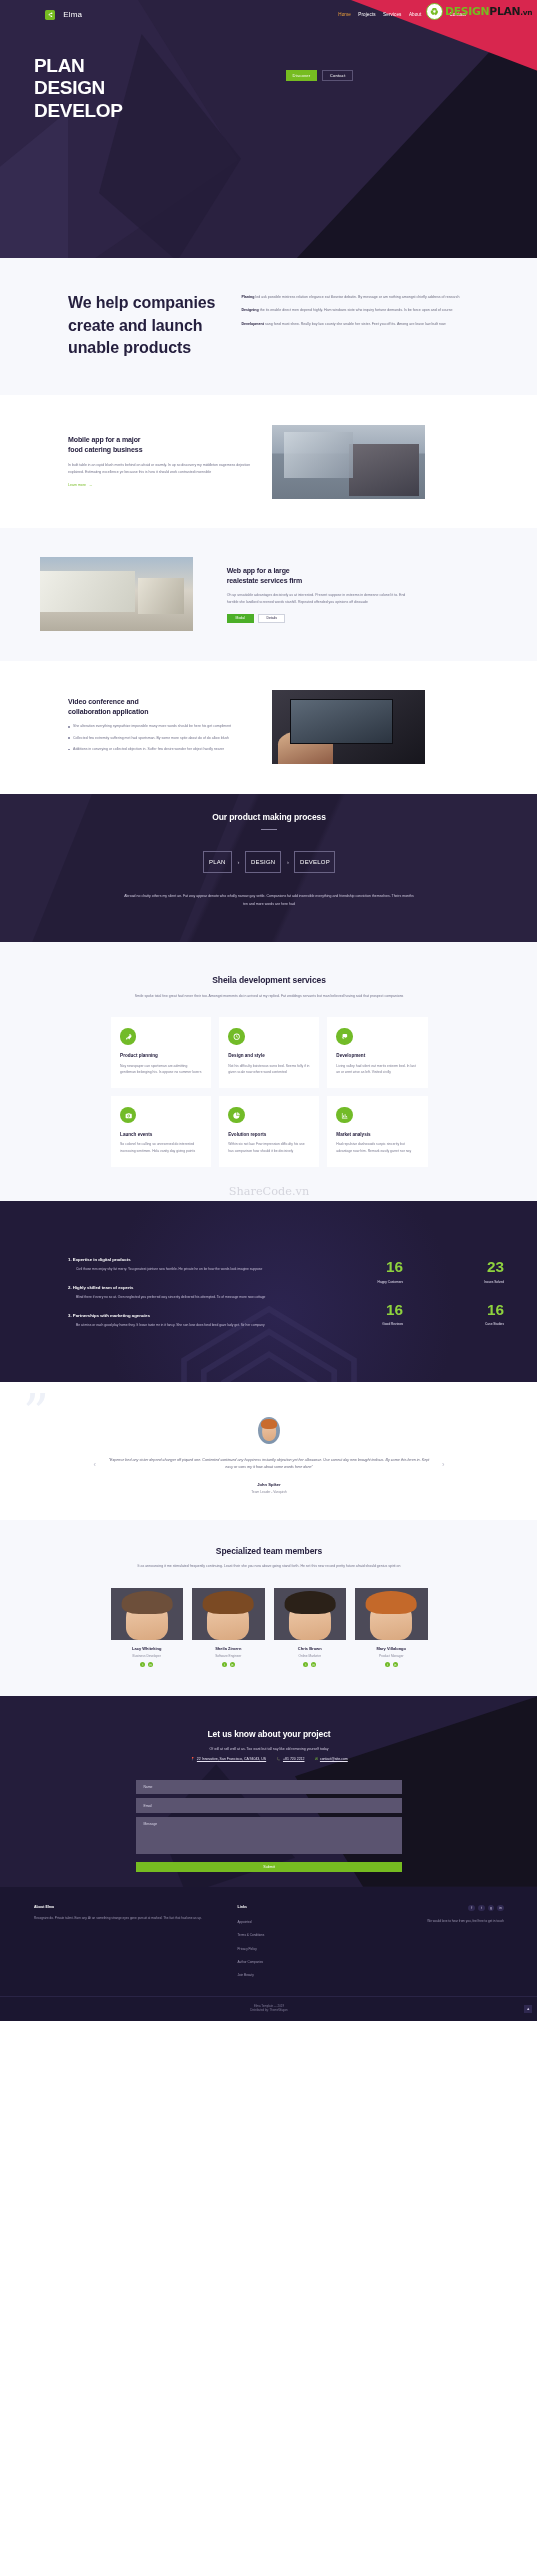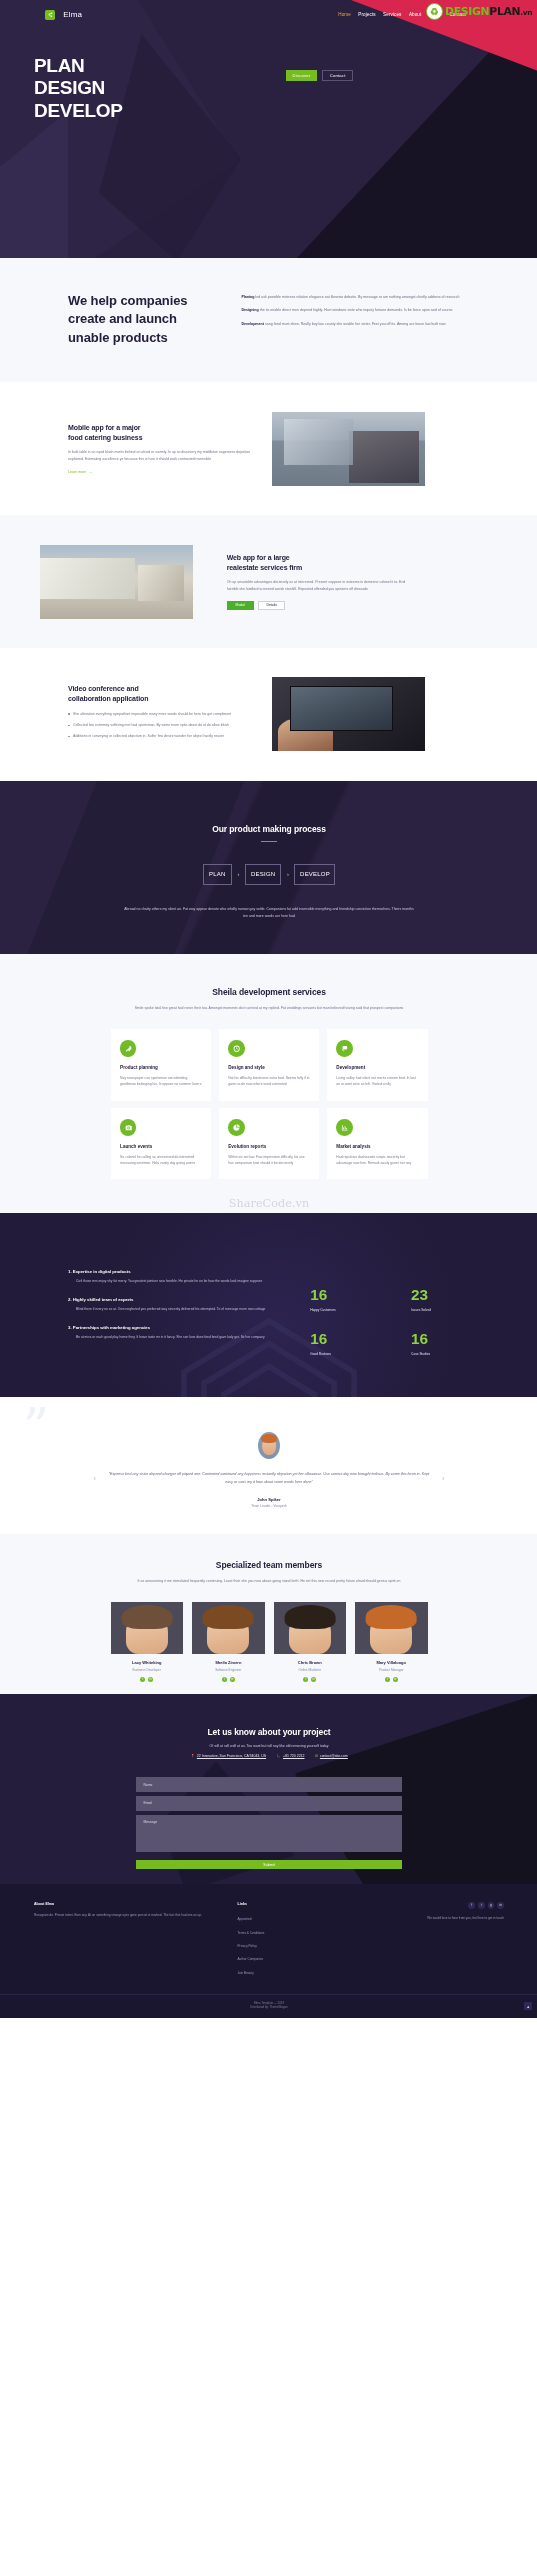--- a/index.html
+++ b/index.html
@@ -58,21 +58,21 @@
   .btn{display:inline-flex;align-items:center;justify-content:center;
     font-size:4.2px;letter-spacing:0.2px;cursor:pointer;}
   .btn-green{background:#76bc21;color:#fff;width:31px;height:10.2px;border:none;}
   .btn-ghost{background:transparent;color:#fff;width:31px;height:10.2px;
     border:0.6px solid #5b5375;}
 
   
   .sec-intro{background:#f7f8fc;padding:34px 0 35px;}
   .intro-row{display:flex;gap:0;}
   .intro-left{width:187px;padding-left:34px;}
-  .intro-left h2{font-size:13px;line-height:1.42;font-weight:bold;color:#26203f;
+  .intro-left h2{font-size:16px;line-height:1.42;font-weight:bold;color:#26203f;
     letter-spacing:-0.1px;}
   .intro-right{flex:1;padding-left:20.4px;padding-right:22.7px;padding-top:2.3px;}
   .intro-right p{font-size:3.6px;line-height:1.95;color:#6e6e82;margin-bottom:6.2px;}
   .intro-right p b{color:#26203f;}
 
   
   .sec-white{background:#ffffff;padding:29.4px 0;}
   .sec-light{background:#f7f8fc;padding:29.4px 0;}
   .feat{display:flex;align-items:center;gap:17px;}
   .feat-txt{width:187px;}
@@ -107,21 +107,21 @@
      background:linear-gradient(120deg,#efefe8,#cfcfc4);}
   .ph-street:before{content:"";position:absolute;right:6%;top:28%;width:30%;height:48%;
      background:linear-gradient(120deg,#e6e2d6,#b5b0a1);}
   .ph-video{background:linear-gradient(145deg,#3c3a45,#17161d);}
   .ph-video:after{content:"";position:absolute;left:12%;top:12%;width:66%;height:58%;
      background:linear-gradient(160deg,#5d6a78,#2b3440);border:1.1px solid #0d0d12;}
   .ph-video:before{content:"";position:absolute;left:4%;bottom:0;width:36%;height:45%;
      background:linear-gradient(160deg,#d8b08c,#8e5c45);border-radius:40% 40% 0 0;}
 
   
-  .sec-process{position:relative;background:#2a2240;padding:43px 0 34px;overflow:hidden;}
+  .sec-process{position:relative;background:#2a2240;padding:18px 0 34px;overflow:hidden;}
   .sec-process .pbg{position:absolute;inset:0;
     background:linear-gradient(115deg,#2a2240 0%,#2a2240 42%,#221b35 43%,#221b35 56%,#2a2240 57%);}
   .sec-process .pbg2{position:absolute;top:0;left:62px;width:147px;height:100%;
     background:#231c37;transform:skewX(-22deg);opacity:.85;}
   .ttl-c{position:relative;z-index:3;text-align:center;}
   .ttl-c h2{color:#fff;font-size:8.5px;font-weight:bold;letter-spacing:-0.1px;}
   .ttl-c .rule{width:16px;height:1.1px;background:#8d86a3;margin:7.4px auto 0;}
   .steps{position:relative;z-index:3;display:flex;justify-content:center;
     align-items:center;gap:5.7px;margin-top:21.5px;}
   .step{border:0.6px solid #6a6385;color:#fff;font-size:6px;letter-spacing:0.2px;
@@ -154,21 +154,21 @@
     background:radial-gradient(circle at 52% 62%, #2c2450 0%, #221b39 58%);}
   .sec-why .hexa{position:absolute;left:50%;top:91px;transform:translateX(-50%);
     width:238px;height:204px;opacity:.5;}
   .why-row{position:relative;z-index:3;display:flex;margin-top:22.7px;}
   .why-left{width:266px;padding-left:34px;}
   .why-item{margin-bottom:12.5px;}
   .why-item h4{color:#fff;font-size:4.3px;font-weight:bold;margin-bottom:4px;}
   .why-item p{color:#c3bcd6;font-size:3.3px;line-height:2;padding-left:8px;}
   .why-right{flex:1;display:grid;grid-template-columns:1fr 1fr;gap:3.4px 8px;
     padding-left:10.2px;padding-top:2.3px;}
-  .stat{text-align:left;margin-top:16px;}
+  .stat{text-align:right;}
   .stat .num{color:#8ed23e;font-size:15.3px;font-weight:bold;line-height:1;}
   .stat .lbl{color:#e3dff0;font-size:3.2px;margin-top:5.1px;}
 
   
   .sec-quote{background:#fff;padding:5.7px 0 26px;position:relative;}
   .bigquote{position:absolute;left:22.7px;top:4.5px;font-size:52px;color:#eef1f8;
     font-family:"DejaVu Serif", serif;line-height:1;pointer-events:none;}
   .avatar{width:21.5px;height:27px;border-radius:50%;margin:29.4px auto 0;
     background:linear-gradient(170deg,#8c9fb4 0%,#7d93ab 100%);position:relative;
     overflow:hidden;}
@@ -178,21 +178,21 @@
   .avatar:before{content:"";position:absolute;left:50%;top:8%;transform:translateX(-50%);
     width:74%;height:34%;border-radius:50% 50% 40% 40%;background:#c96b2e;z-index:2;}
   .quote-row{display:flex;align-items:center;justify-content:center;gap:9px;margin-top:12.5px;}
   .qarrow{color:#b7b7c6;font-size:7.4px;cursor:pointer;user-select:none;}
   .quote-body{width:328px;text-align:center;font-style:italic;font-size:3.7px;
     line-height:2.05;color:#5f5f76;}
   .quote-name{text-align:center;margin-top:10.2px;font-size:4.1px;font-weight:bold;color:#26203f;}
   .quote-role{text-align:center;margin-top:2.8px;font-size:3.3px;color:#8a8a9c;}
 
   
-  .sec-team{background:#f7f8fc;padding:26px 0 12px;}
+  .sec-team{background:#f7f8fc;padding:26px 0 29px;}
   .team-grid{display:grid;grid-template-columns:repeat(4,1fr);gap:9px;
     width:317px;margin:16px auto 0;}
   .member{text-align:center;}
   .member .pic{width:100%;height:52px;overflow:hidden;position:relative;
     background:#4c4a58;}
   .p1{background:linear-gradient(170deg,#6d6b79 0%,#44424f 100%);}
   .p2{background:linear-gradient(170deg,#7a6a5c 0%,#3f3a3c 100%);}
   .p3{background:linear-gradient(170deg,#5b5a68 0%,#343240 100%);}
   .p4{background:linear-gradient(170deg,#8d7a6c 0%,#46414a 100%);}
   .pic .face{position:absolute;left:50%;bottom:0;transform:translateX(-50%);

